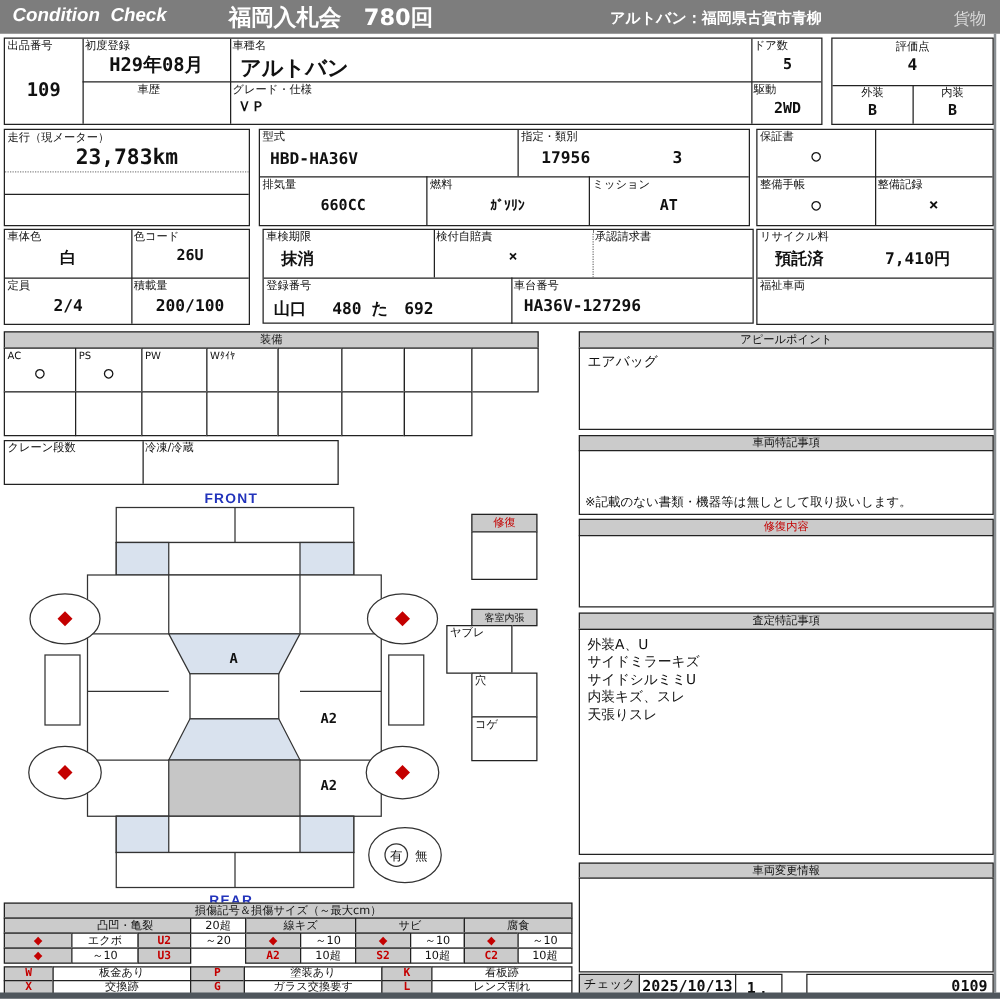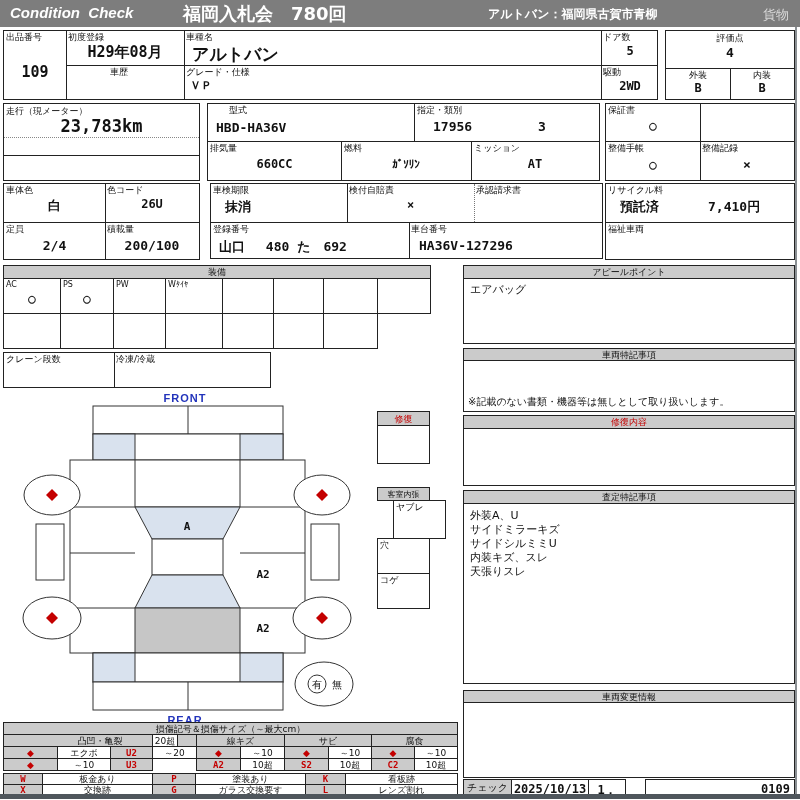--- a/index.html
+++ b/index.html
@@ -72,21 +72,21 @@
   <div class="bx" style="left:3px;top:103px;width:197px;height:78px;">
     <span class="lbl" style="left:2px;top:2px;">走行（現メーター）</span>
     <div class="val ctr" style="left:0;top:12px;width:195px;font-size:17px;">23,783km</div>
     <div class="hld" style="left:0;top:33px;width:195px;"></div>
     <div class="hl" style="left:0;top:51px;width:195px;"></div>
   </div>
 
   <div class="bx" style="left:207px;top:103px;width:393px;height:78px;">
     <div class="hl" style="left:0;top:37px;width:391px;"></div>
     <div class="vl" style="left:206px;top:0;height:37px;"></div>
-    <span class="lbl" style="left:2px;top:1px;margin-left:19px;">型式</span>
+    <span class="lbl" style="left:2px;top:1px;">型式</span>
     <div class="val" style="left:8px;top:16px;font-size:13px;">HBD-HA36V</div>
     <span class="lbl" style="left:209px;top:1px;">指定・類別</span>
     <div class="val" style="left:225px;top:15px;font-size:13px;">17956</div>
     <div class="val" style="left:330px;top:15px;font-size:13px;">3</div>
     <div class="vl" style="left:133px;top:37px;height:39px;"></div>
     <div class="vl" style="left:263px;top:37px;height:39px;"></div>
     <span class="lbl" style="left:2px;top:39px;">排気量</span>
     <div class="val ctr" style="left:0;top:53px;width:133px;font-size:12px;">660CC</div>
     <span class="lbl" style="left:136px;top:39px;">燃料</span>
     <div class="val ctr" style="left:133px;top:54px;width:130px;font-size:11px;">ｶﾞｿﾘﾝ</div>
@@ -199,21 +199,21 @@
     <div class="abs" style="left:6px;top:60px;font-size:11px;">天張りスレ</div>
   </div>
 
   <div class="hd" style="left:463px;top:690px;width:332px;height:13px;">車両変更情報</div>
   <div class="bx" style="left:463px;top:702px;width:332px;height:76px;"></div>
 
   <div class="hd red" style="left:377px;top:411px;width:53px;height:15px;line-height:14px;">修復</div>
   <div class="bx" style="left:377px;top:425px;width:53px;height:39px;"></div>
 
   <div class="hd" style="left:377px;top:487px;width:53px;height:14px;line-height:13px;font-size:8px;">客室内張</div>
-  <div class="bx" style="left:393px;top:500px;width:53px;height:39px;">
+  <div class="bx" style="left:357px;top:500px;width:53px;height:39px;">
     <span class="lbl" style="left:2px;top:1px;">ヤブレ</span>
   </div>
   <div class="bx" style="left:377px;top:538px;width:53px;height:36px;">
     <span class="lbl" style="left:2px;top:1px;">穴</span>
   </div>
   <div class="bx" style="left:377px;top:573px;width:53px;height:36px;">
     <span class="lbl" style="left:2px;top:1px;">コゲ</span>
   </div>
 
   <svg class="abs" style="left:0;top:388px;width:370px;height:340px;" viewBox="0 388 370 340" xmlns="http://www.w3.org/2000/svg">
@@ -282,21 +282,21 @@
   <div class="lgc gry red" style="left:196px;top:746px;width:45px;height:13px;">◆</div>
   <div class="lgc wht" style="left:240px;top:746px;width:45px;height:13px;">～10</div>
   <div class="lgc gry red" style="left:284px;top:746px;width:45px;height:13px;">◆</div>
   <div class="lgc wht" style="left:328px;top:746px;width:44px;height:13px;">～10</div>
   <div class="lgc gry red" style="left:371px;top:746px;width:44px;height:13px;">◆</div>
   <div class="lgc wht" style="left:414px;top:746px;width:44px;height:13px;">～10</div>
 
   <div class="lgc gry red" style="left:3px;top:758px;width:55px;height:13px;">◆</div>
   <div class="lgc wht" style="left:57px;top:758px;width:54px;height:13px;">～10</div>
   <div class="lgc gry codeltr" style="left:110px;top:758px;width:43px;height:13px;">U3</div>
-  <div class="lgc wht" style="left:152px;top:734px;width:26px;height:13px;">20超</div>
+  <div class="lgc wht" style="left:152px;top:734px;width:45px;height:13px;">20超</div>
   <div class="lgc gry codeltr" style="left:196px;top:758px;width:45px;height:13px;">A2</div>
   <div class="lgc wht" style="left:240px;top:758px;width:45px;height:13px;">10超</div>
   <div class="lgc gry codeltr" style="left:284px;top:758px;width:45px;height:13px;">S2</div>
   <div class="lgc wht" style="left:328px;top:758px;width:44px;height:13px;">10超</div>
   <div class="lgc gry codeltr" style="left:371px;top:758px;width:44px;height:13px;">C2</div>
   <div class="lgc wht" style="left:414px;top:758px;width:44px;height:13px;">10超</div>
 
   <div class="lgc gry codeltr" style="left:3px;top:773px;width:40px;height:12px;line-height:11px;">W</div>
   <div class="lgc wht" style="left:42px;top:773px;width:111px;height:12px;line-height:11px;">板金あり</div>
   <div class="lgc gry codeltr" style="left:152px;top:773px;width:44px;height:12px;line-height:11px;">P</div>

